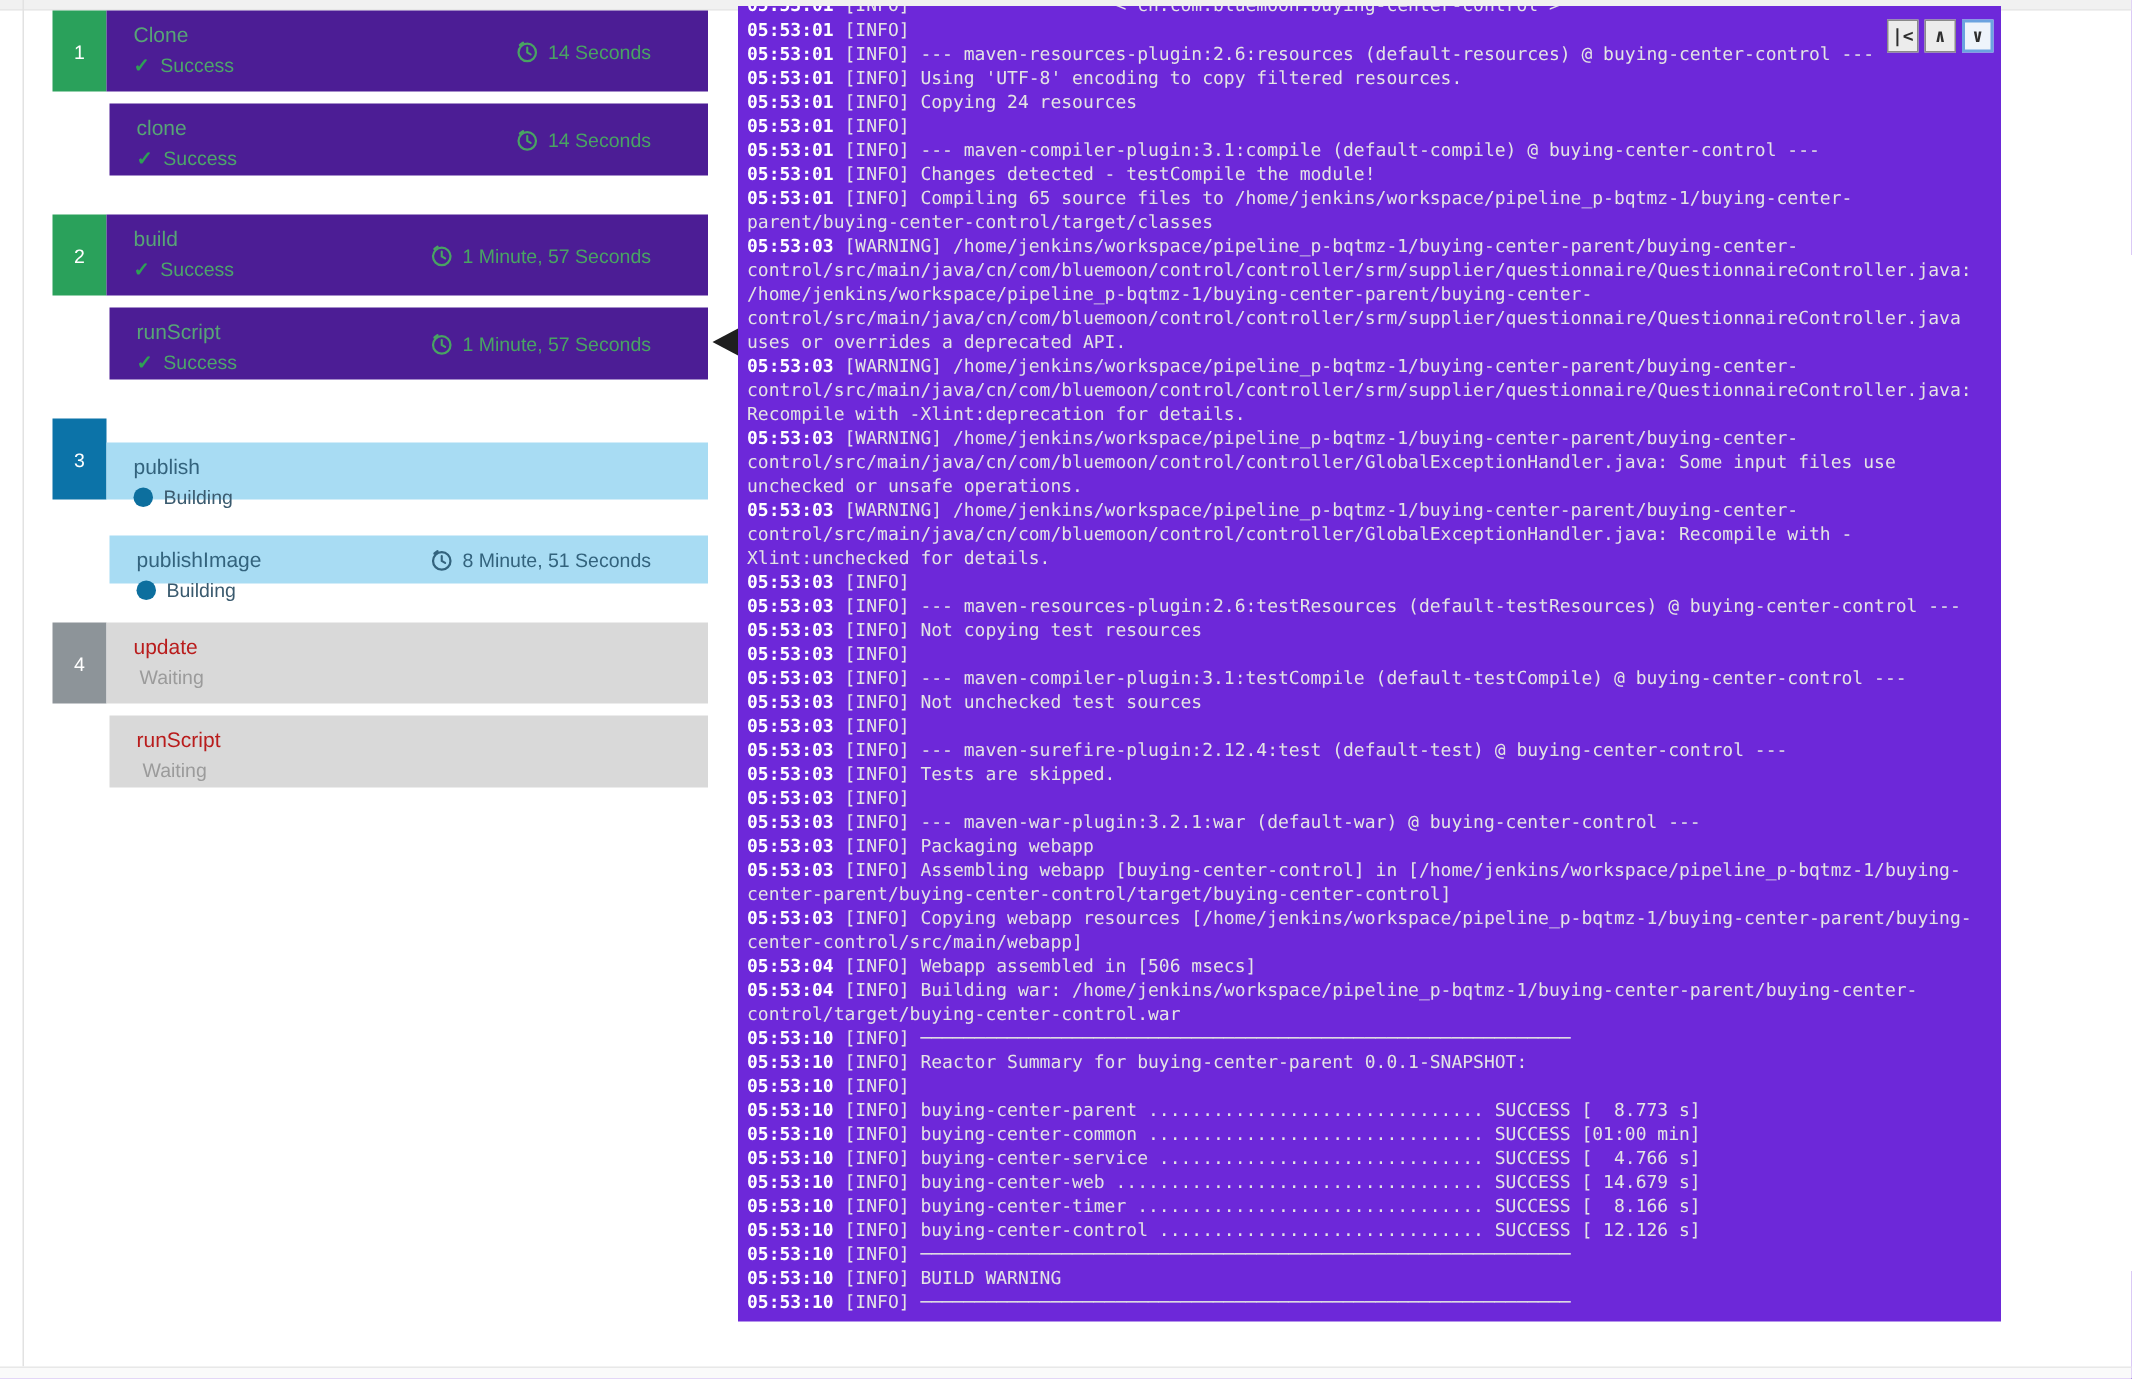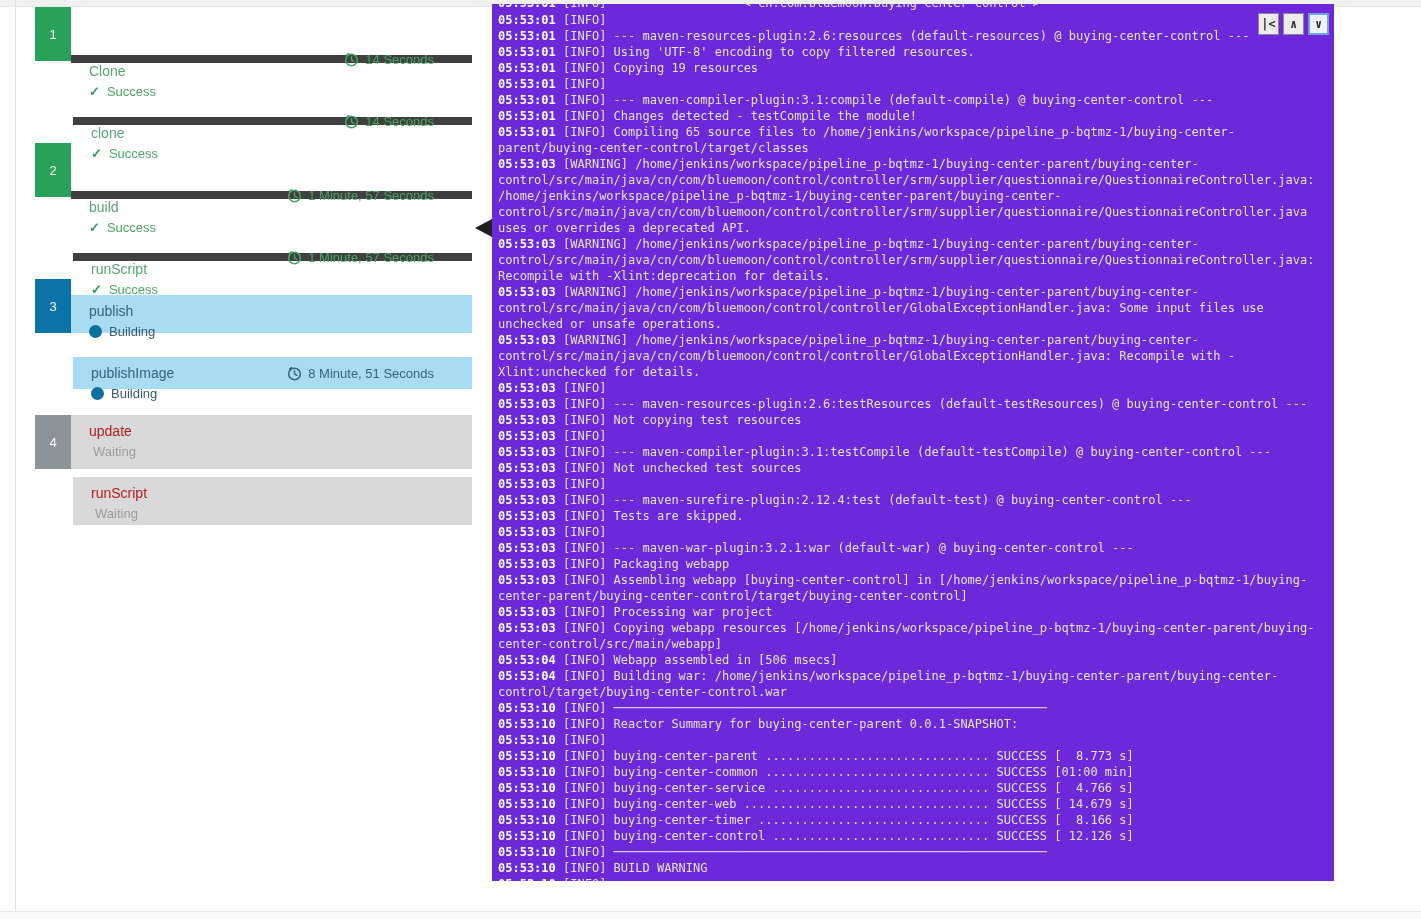--- a/index.html
+++ b/index.html
@@ -22,21 +22,21 @@
   .card { flex:1; position:relative; padding:8px 0 0 18px; }
   .stage-title { font-size:14px; }
   .status-row { margin-top:5px; font-size:13px; display:flex; align-items:center; }
   .check { font-size:13px; font-weight:bold; margin-right:7px; }
   .dot { width:13px; height:13px; border-radius:50%; margin-right:7px; }
   .time { position:absolute; right:38px; top:0; bottom:0; display:flex; align-items:center;
           gap:6px; font-size:13px; }
   .clock { width:15px; height:15px; }
 
   .stage.success .badge { background:#2aa15b; }
-  .stage.success .card { background:#404040;margin-top:48px; }
+  .stage.success .card { background:#4c1d95; }
   .stage.success .stage-title { color:#57a476; }
   .stage.success .check { color:#2ea055; }
   .stage.success .status-label { color:#4da56a; }
   .stage.success .time { color:#49a363; }
 
   .stage.building .badge { background:#0c73a8; }
   .stage.building .card { background:#a8dcf3;margin-top:16px; }
   .stage.building .stage-title { color:#33637d; }
   .stage.building .dot { background:#0d6f9e; }
   .stage.building .status-label { color:#3a5a6e; }
@@ -214,21 +214,21 @@
     <div class="clipped">
         <span class="inner" id="clipped-inner"><b>05:53:01</b> [INFO] ──────────────────&lt; cn.com.bluemoon:buying-center-control &gt;──────────────────</span>
       </div>
     <div id="log-lines">
   <div class="log-line"><span class="ts">05:53:01</span><span class="msg"> [INFO]</span></div>
 
   <div class="log-line"><span class="ts">05:53:01</span><span class="msg"> [INFO] --- maven-resources-plugin:2.6:resources (default-resources) @ buying-center-control ---</span></div>
 
   <div class="log-line"><span class="ts">05:53:01</span><span class="msg"> [INFO] Using 'UTF-8' encoding to copy filtered resources.</span></div>
 
-  <div class="log-line"><span class="ts">05:53:01</span><span class="msg"> [INFO] Copying 19 resources</span></div>
+  <div class="log-line"><span class="ts">05:53:01</span><span class="msg"> [INFO] Copying 24 resources</span></div>
 
   <div class="log-line"><span class="ts">05:53:01</span><span class="msg"> [INFO]</span></div>
 
   <div class="log-line"><span class="ts">05:53:01</span><span class="msg"> [INFO] --- maven-compiler-plugin:3.1:compile (default-compile) @ buying-center-control ---</span></div>
 
   <div class="log-line"><span class="ts">05:53:01</span><span class="msg"> [INFO] Changes detected - testCompile the module!</span></div>
 
   <div class="log-line"><span class="ts">05:53:01</span><span class="msg"> [INFO] Compiling 65 source files to /home/jenkins/workspace/pipeline_p-bqtmz-1/buying-center-parent/buying-center-control/target/classes</span></div>
 
   <div class="log-line"><span class="ts">05:53:03</span><span class="msg"> [WARNING] /home/jenkins/workspace/pipeline_p-bqtmz-1/buying-center-parent/buying-center-control/src/main/java/cn/com/bluemoon/control/controller/srm/supplier/questionnaire/QuestionnaireController.java: /home/jenkins/workspace/pipeline_p-bqtmz-1/buying-center-parent/buying-center-control/src/main/java/cn/com/bluemoon/control/controller/srm/supplier/questionnaire/QuestionnaireController.java uses or overrides a deprecated API.</span></div>
@@ -258,21 +258,20 @@
   <div class="log-line"><span class="ts">05:53:03</span><span class="msg"> [INFO] Tests are skipped.</span></div>
 
   <div class="log-line"><span class="ts">05:53:03</span><span class="msg"> [INFO]</span></div>
 
   <div class="log-line"><span class="ts">05:53:03</span><span class="msg"> [INFO] --- maven-war-plugin:3.2.1:war (default-war) @ buying-center-control ---</span></div>
 
   <div class="log-line"><span class="ts">05:53:03</span><span class="msg"> [INFO] Packaging webapp</span></div>
 
   <div class="log-line"><span class="ts">05:53:03</span><span class="msg"> [INFO] Assembling webapp [buying-center-control] in [/home/jenkins/workspace/pipeline_p-bqtmz-1/buying-center-parent/buying-center-control/target/buying-center-control]</span></div>
 
-  <div class="log-line"><span class="ts">05:53:03</span><span class="msg"> [INFO] Processing war project</span></div>
 
   <div class="log-line"><span class="ts">05:53:03</span><span class="msg"> [INFO] Copying webapp resources [/home/jenkins/workspace/pipeline_p-bqtmz-1/buying-center-parent/buying-center-control/src/main/webapp]</span></div>
 
   <div class="log-line"><span class="ts">05:53:04</span><span class="msg"> [INFO] Webapp assembled in [506 msecs]</span></div>
 
   <div class="log-line"><span class="ts">05:53:04</span><span class="msg"> [INFO] Building war: /home/jenkins/workspace/pipeline_p-bqtmz-1/buying-center-parent/buying-center-control/target/buying-center-control.war</span></div>
 
   <div class="log-line"><span class="ts">05:53:10</span><span class="msg"> [INFO] ────────────────────────────────────────────────────────────</span></div>
 
   <div class="log-line"><span class="ts">05:53:10</span><span class="msg"> [INFO] Reactor Summary for buying-center-parent 0.0.1-SNAPSHOT:</span></div>

